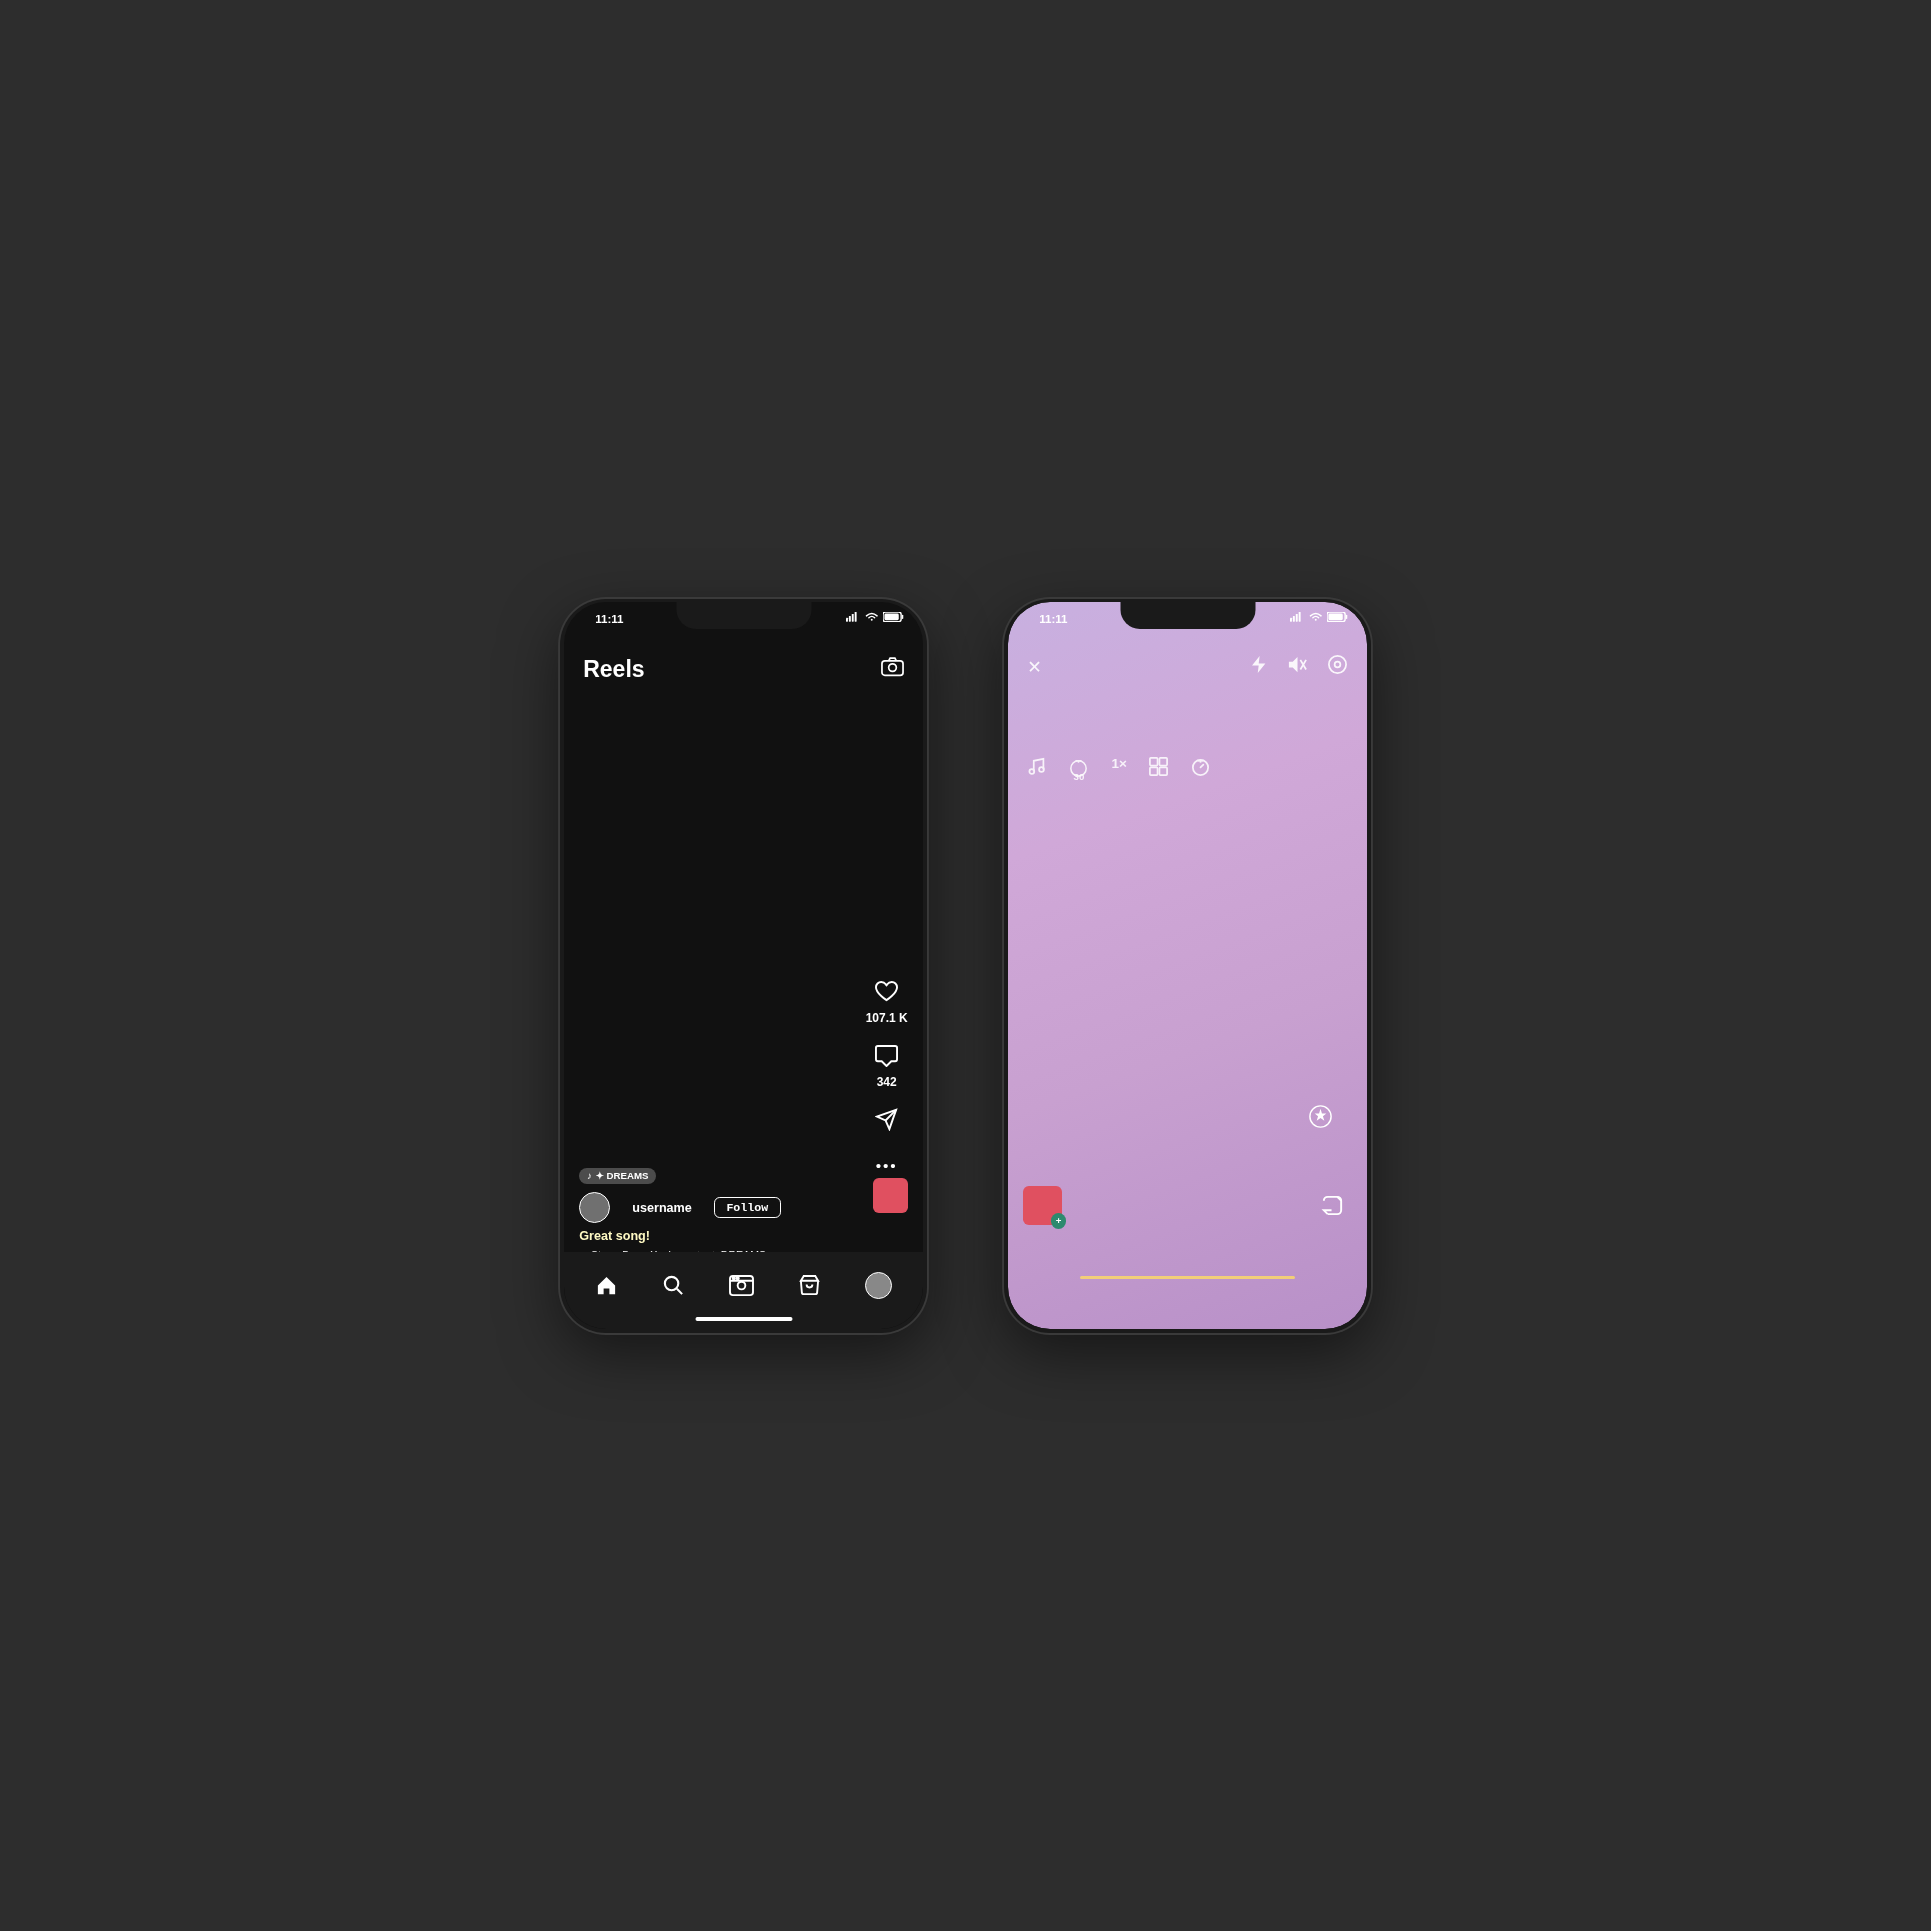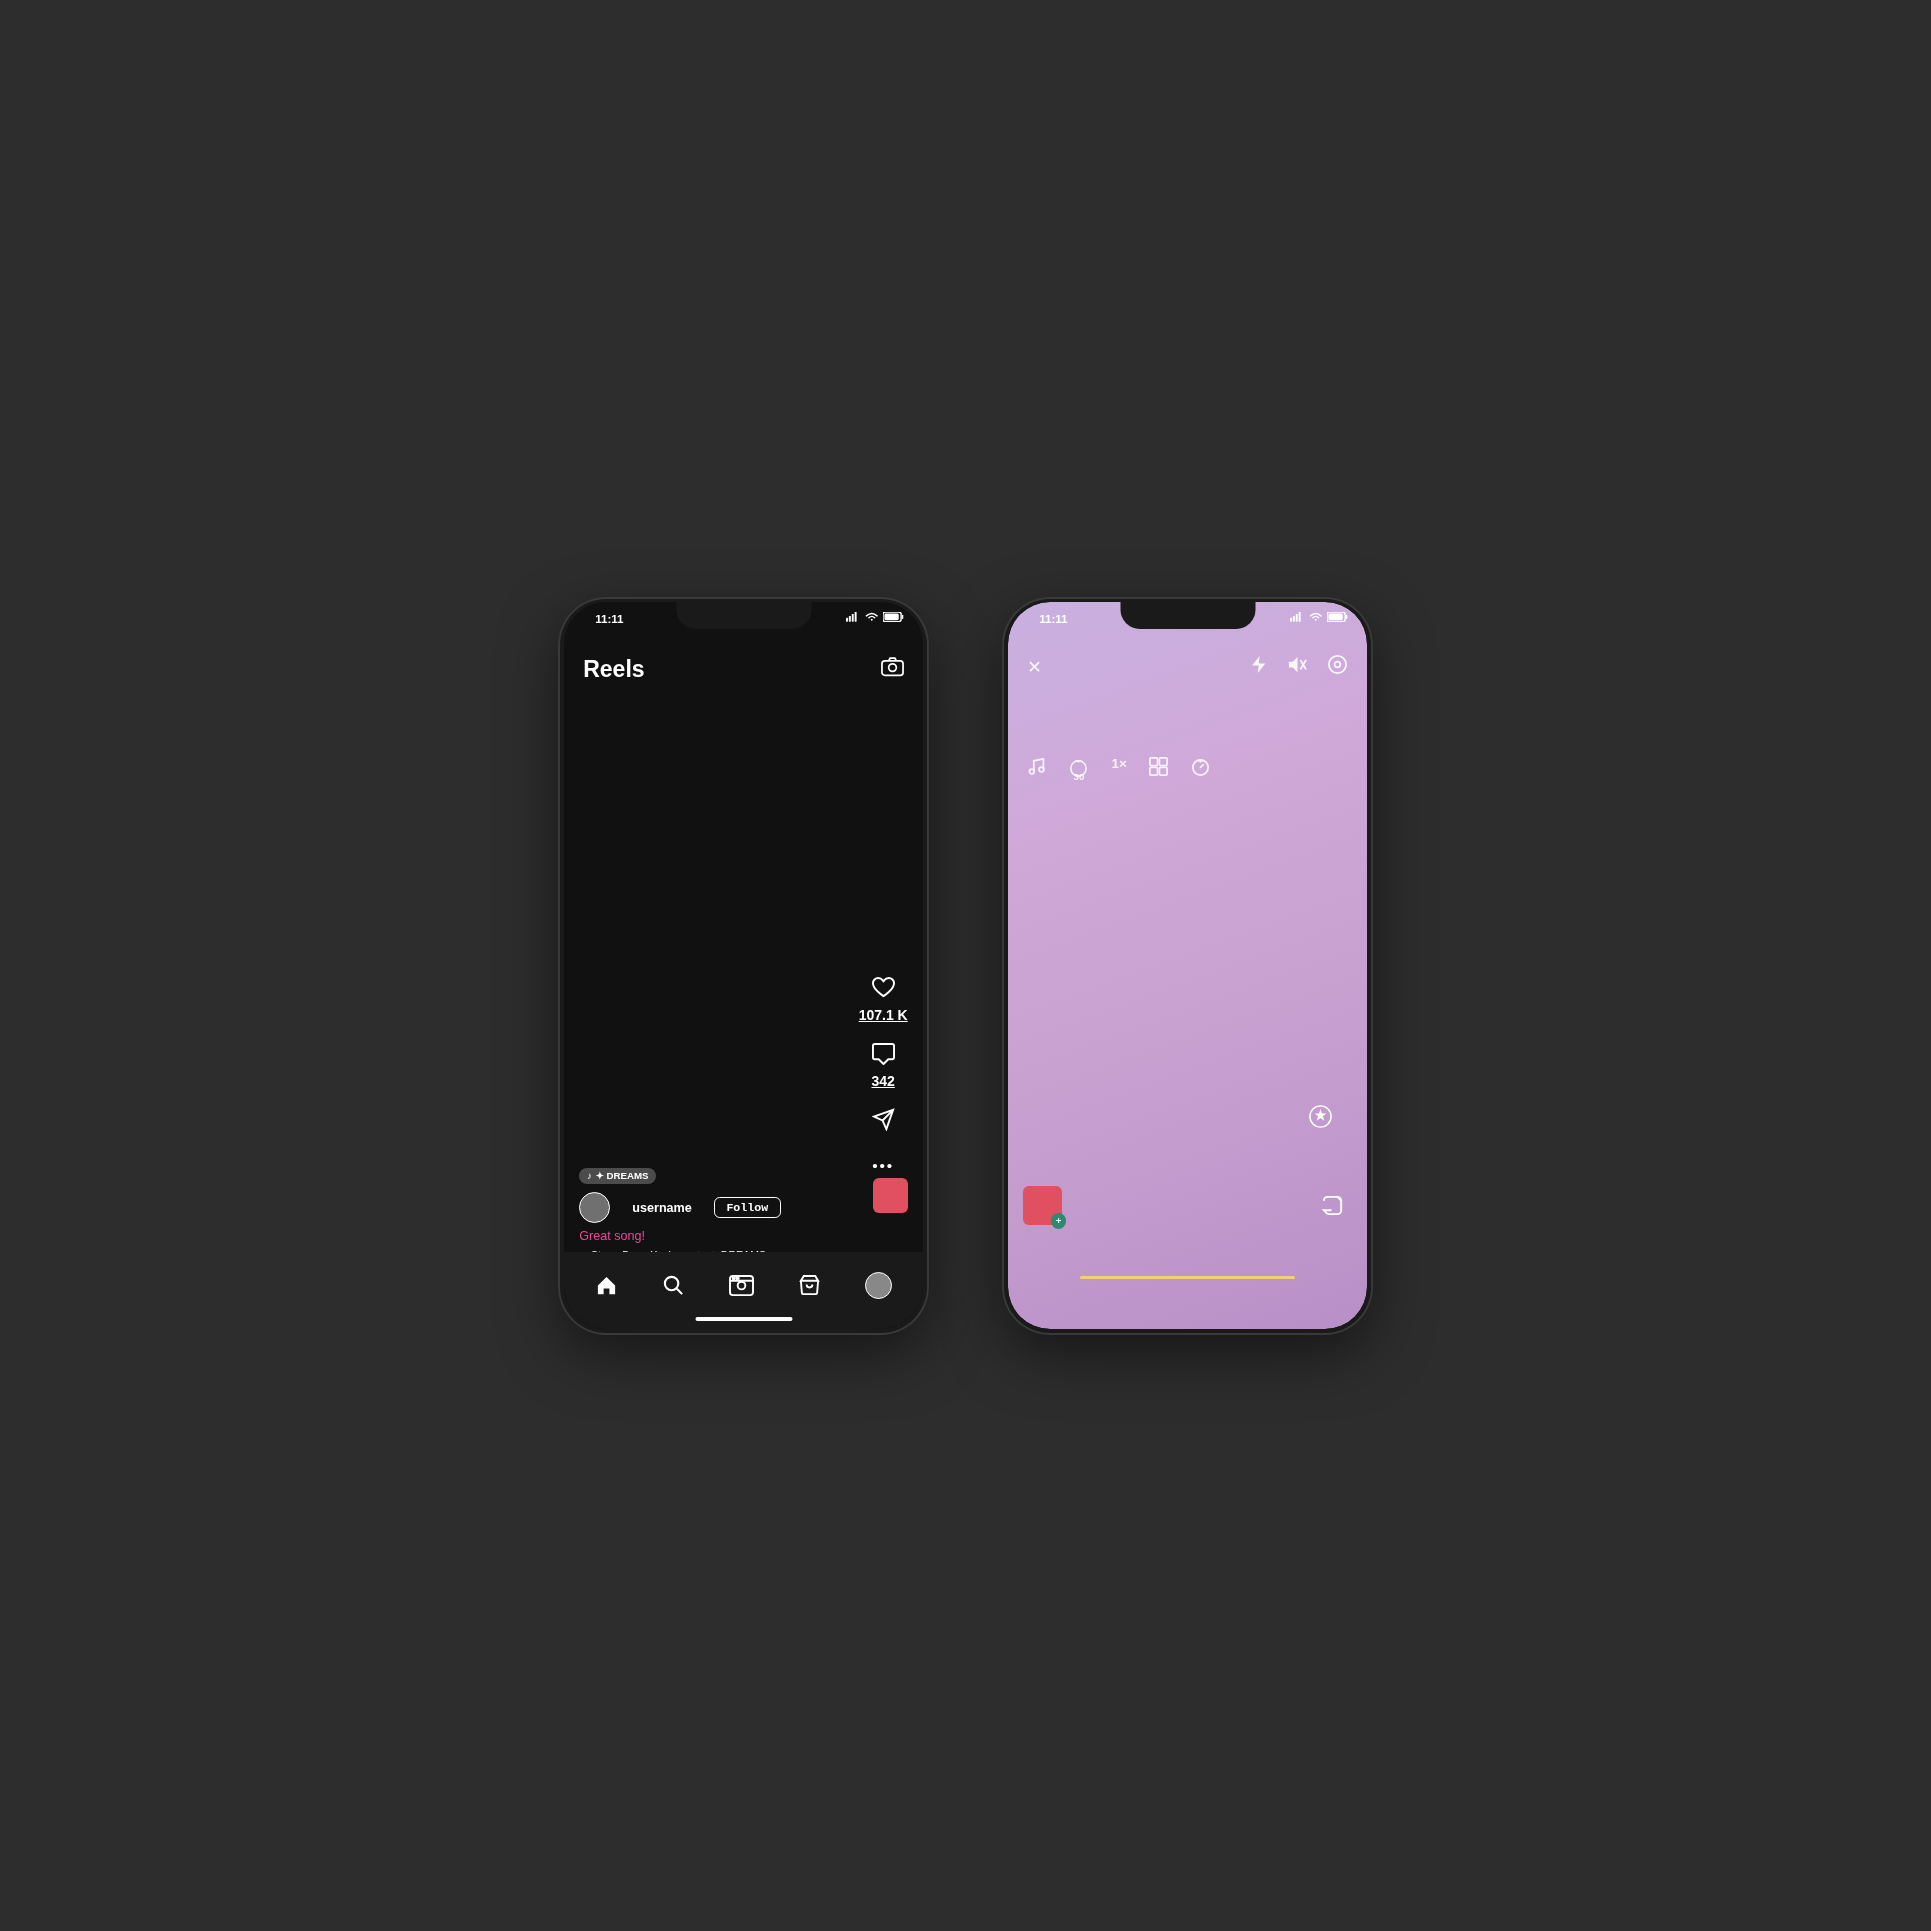--- a/index.html
+++ b/index.html
@@ -107,23 +107,22 @@
       flex-direction: column;
       align-items: center;
       gap: 1.9px;
     }
     .action-icon {
       color: white;
       font-size: 23px;
     }
     .action-count {
       color: white;
-      font-size: 14px;
+      font-size: 12px;
       font-weight: 600;
-      text-decoration: underline;
     }
 
     
     .reel-bottom {
       position: absolute;
       bottom: 68px;
       left: 0; right: 0;
       padding: 0 15.4px;
       z-index: 10;
     }
@@ -162,23 +161,24 @@
       background: transparent;
       border: 1.4px solid white;
       color: white;
       font-size: 11.6px;
       font-weight: 600;
       padding: 2.9px 11.6px;
       border-radius: 5.8px;
       font-family: Liberation Mono, monospace;
     }
     .caption-text {
-      color: #ec4899;
+      color: #fef9c3;
       font-size: 12.6px;
       margin-bottom: 5.8px;
+      font-weight: bold;
     }
     .song-row {
       display: flex;
       align-items: center;
       gap: 5.8px;
       color: white;
       font-size: 10.6px;
     }
 
     

